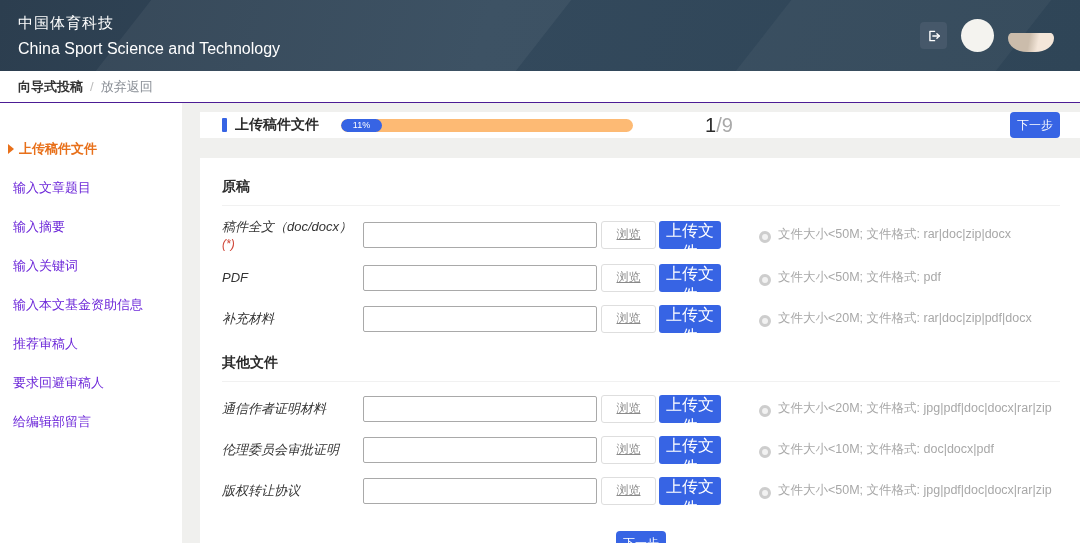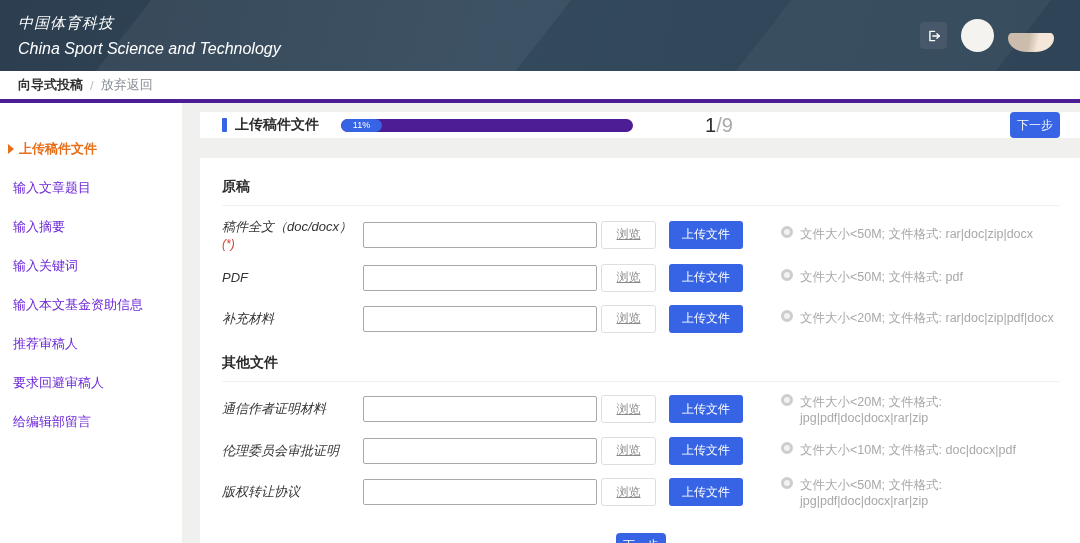--- a/index.html
+++ b/index.html
@@ -7,55 +7,55 @@
     font-family:"Liberation Sans","DejaVu Sans",sans-serif; }
 
   
   .top-header { position:relative; height:71px; display:flex; align-items:center;
     justify-content:space-between; padding:0 26px 0 18px; overflow:hidden;
     background:linear-gradient(105deg,#2c3e4f 0%,#33495c 45%,#2f4557 100%); }
   .top-header::before { content:""; position:absolute; left:120px; top:-40px; width:420px; height:160px;
     background:rgba(255,255,255,0.05); transform:skewX(-38deg); }
   .top-header::after { content:""; position:absolute; left:760px; top:-40px; width:260px; height:160px;
     background:rgba(255,255,255,0.04); transform:skewX(-38deg); }
-  .brand { position:relative; z-index:2; color:#fff;font-style:italic; }
+  .brand { position:relative; z-index:2; color:#fff; }
   .brand-zh { font-size:15px; letter-spacing:1px; margin-bottom:7px; }
   .brand-en { font-size:16px; font-weight:400; }
   .header-right { position:relative; z-index:2; display:flex; align-items:center; gap:14px; }
   .logout-btn { width:27px; height:27px; border:none; border-radius:4px; background:#46586a;
     display:flex; align-items:center; justify-content:center; cursor:pointer; }
   .avatar { width:33px; height:33px; border-radius:50%; background:#f4f3ef; }
   .avatar-crescent { width:46px; height:19px; margin-top:14px;
     background:linear-gradient(100deg,#cbbcab 45%,#f4e6d9 65%);
     border-radius:5px 5px 26px 26px / 7px 7px 19px 19px; }
 
   
   .breadcrumb-bar { height:32px; background:#fff; display:flex; align-items:center;
-    padding-left:18px; font-size:13px; border-bottom:4px solid #4c1d95; }
+    padding-left:18px; font-size:13px; border-bottom:1px solid #4c1d95; }
   .bc-current { color:#333; font-weight:bold; }
   .bc-sep { color:#bbb; margin:0 7px; }
   .bc-back { color:#8a8f96; cursor:pointer; text-decoration:none; }
 
   
   .content { display:flex; height:440px; }
   .sidebar { width:182px; background:#fff; padding-top:26px; flex-shrink:0; }
   .side-item { height:39px; display:flex; align-items:center; padding-left:13px;
     font-size:13px; color:#6d28d9; cursor:pointer; }
   .side-item.active { color:#e8701a; font-weight:bold; padding-left:8px; }
   .tri { width:0; height:0; border-left:6px solid #e8701a; border-top:5px solid transparent;
     border-bottom:5px solid transparent; margin-right:5px; }
 
   .main { flex:1; margin-left:18px; padding-top:9px; display:flex; flex-direction:column; }
 
   
   .progress-card { height:56px; background:#fff; display:flex; align-items:center;
     padding:0 16px 0 22px; }
   .marker { width:5px; height:14px; background:#3764e4; margin-right:8px; border-radius:1px; }
   .step-title { font-size:14px; font-weight:bold; color:#2b2b2b; }
-  .progress-track { width:292px; height:13px; background:#4c1d95; border-radius:7px;
+  .progress-track { width:292px; height:13px; background:#fdba74; border-radius:7px;
     margin-left:22px; overflow:hidden; }
   .progress-fill { width:41px; height:13px; background:#3764e4; border-radius:7px;
     color:#fff; font-size:9px; display:flex; align-items:center; justify-content:center; }
   .step-count { margin-left:72px; font-size:20px; color:#2b2b2b; }
   .step-count .total { color:#a9a9a9; }
   .btn-primary { background:#3764e4; color:#fff; border:none; border-radius:4px;
     font-size:12px; width:50px; height:26px; cursor:pointer; }
   .progress-card .btn-primary { margin-left:auto; margin-right:4px; }
 
   
@@ -63,23 +63,23 @@
   .section-title { font-size:14px; font-weight:bold; color:#2b2b2b; margin-bottom:9px; }
   .divider { height:1px; background:#f1f1f1; margin-bottom:12px; }
   .sec-gap { margin-top:20px; }
   .form-row { display:flex; align-items:center; margin-bottom:11px; min-height:30px; }
   .f-label { width:141px; font-size:13px; color:#333; line-height:1.35; flex-shrink:0;font-style:italic; }
   .req { color:#cf4436; display:block; font-size:12px; }
   .f-input { width:234px; height:26px; border:1px solid #a9a9a9; border-radius:2px;
     background:#fff; padding:0 6px; font-size:12px; flex-shrink:0; }
   .btn-browse { width:55px; height:28px; margin-left:4px; border:1px solid #dedede;
     background:#fff; color:#8a8a8a; font-size:12px; border-radius:3px; cursor:pointer; flex-shrink:0;text-decoration:underline; }
-  .btn-upload { width:74px; height:28px; margin-left:13px; border:none; background:#3764e4;
-    color:#fff; font-size:12px; border-radius:3px; cursor:pointer; flex-shrink:0; }
-  .hint { display:flex; align-items:flex-start; margin-left:38px; color:#a8a8a8; font-size:12.5px; }
+  .btn-upload { width:62px; height:28px; margin-left:3px; border:none; background:#3764e4;
+    color:#fff; font-size:16px; border-radius:3px; cursor:pointer; flex-shrink:0; }
+  .hint { display:flex; align-items:flex-end; margin-left:38px; color:#a8a8a8; font-size:12.5px; }
   .hint-icon { width:12px; height:12px; border-radius:50%; border:3px solid #cdcdcd;
     background:#f2f2f2; margin-right:7px; flex-shrink:0; }
   .bottom-bar { display:flex; justify-content:center; margin-top:25px; }
 </style>
 </head>
 <body>
 
 <header class="top-header">
   <div class="brand">
     <div class="brand-zh">中国体育科技</div>

